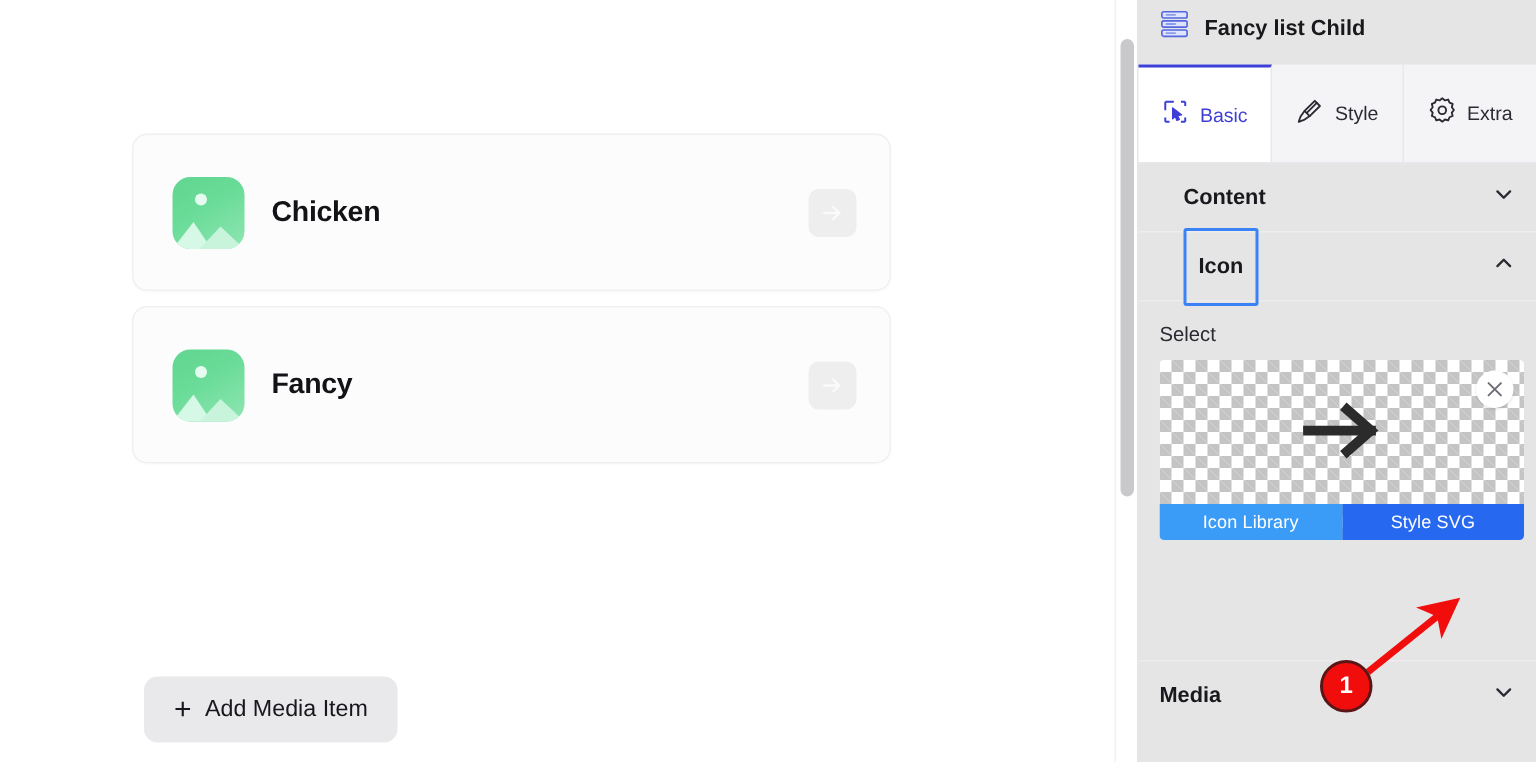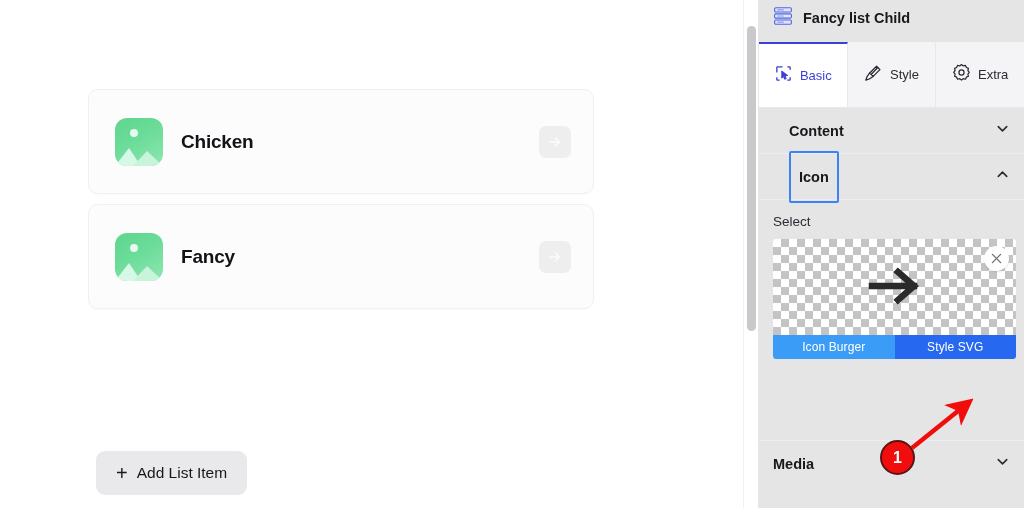--- a/index.html
+++ b/index.html
@@ -339,21 +339,21 @@
             <line x1="2.5" y1="8" x2="12.5" y2="8"></line>
               <polyline points="8.5,4 12.5,8 8.5,12"></polyline>
           </svg>
         </div>
       </div>
 
     </div>
 
     <button class="add-btn">
       <span class="plus">+</span>
-      <span class="lbl">Add List Item</span>
+      <span class="lbl">Add Media Item</span>
     </button>
 
     <div class="scroll-col">
       <div class="scroll-thumb"></div>
     </div>
   </div>
 
   <div class="panel">
 
     <div class="panel-header">
@@ -431,21 +431,21 @@
             <polyline points="34,6 50,20 34,34"></polyline>
           </svg>
         </div>
         <div class="close-circle">
           <svg width="11" height="11" viewBox="0 0 12 12" fill="none" stroke="#6d6d75" stroke-width="1.4" stroke-linecap="round">
             <line x1="1.5" y1="1.5" x2="10.5" y2="10.5"></line>
             <line x1="10.5" y1="1.5" x2="1.5" y2="10.5"></line>
           </svg>
         </div>
         <div class="preview-btns">
-          <div class="pv-btn lib">Icon Burger</div>
+          <div class="pv-btn lib">Icon Library</div>
           <div class="pv-btn upload">Style SVG</div>
         </div>
       </div>
     </div>
 
     <div class="media-row">
       <span class="sec-title">Media</span>
       <span class="chev">
         <svg width="15" height="15" viewBox="0 0 16 16" fill="none" stroke="#2b2b33" stroke-width="1.7" stroke-linecap="round" stroke-linejoin="round">
           <polyline points="3.5,6 8,10.5 12.5,6"></polyline>

